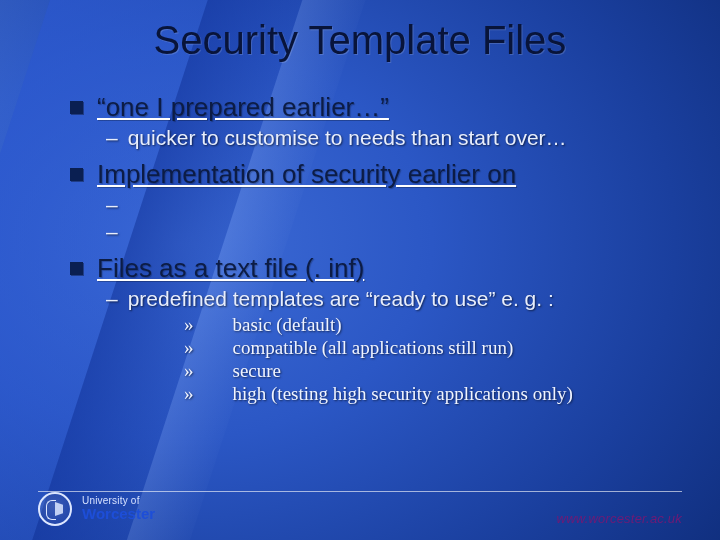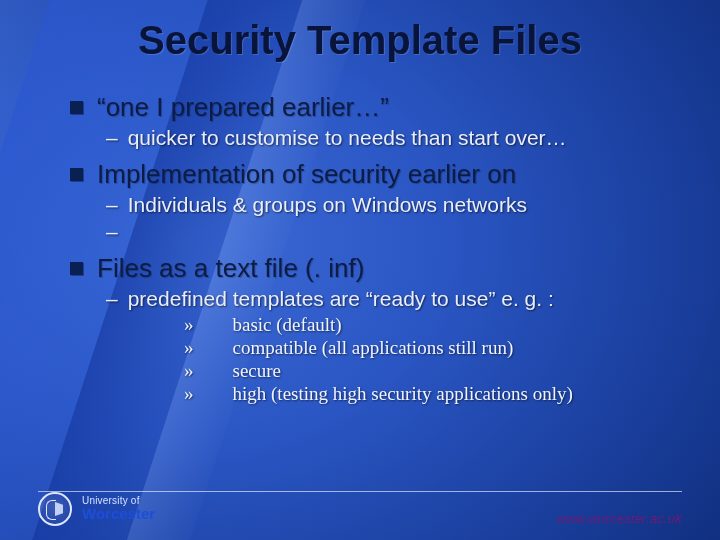--- a/index.html
+++ b/index.html
@@ -27,34 +27,34 @@
 
   .slide { position: relative; width: 100%; height: 100%; }
 
   .title {
     position: absolute;
     top: 18px;
     left: 0;
     width: 100%;
     text-align: center;
     font-size: 40px;
-    font-weight: 700;
+    font-weight: 400;
     color: #08143a;
     text-shadow: 1px 1px 0 rgba(255,255,255,0.15);
   }
 
   .content {
     position: absolute;
     top: 92px;
     left: 70px;
     right: 30px;
   }
 
   .l1 { margin-bottom: 4px; }
-  .l1-row { display: flex; align-items: flex-start; gap: 14px; }
+  .l1-row { display: flex; align-items: flex-start; gap: 14px; text-decoration: underline; }
   .sq {
     width: 13px; height: 13px;
     background: #0a1f52;
     margin-top: 9px;
     flex-shrink: 0;
     box-shadow: 1px 1px 0 rgba(0,0,0,0.35);
   }
   .l1-text {
     font-size: 26px;
     color: #0c1c45;
@@ -179,21 +179,20 @@
     </div>
 
     <div class="l1">
       <div class="l1-row">
         <div class="sq"></div>
         <div class="l1-text">Implementation of security earlier on</div>
       </div>
       <div class="l2">
         <div class="l2-row">
           <div class="dash">–</div>
-          <div class="l2-text">Individuals &amp; groups on Windows networks</div>
         </div>
         <div class="l2-row">
           <div class="dash">–</div>
         </div>
       </div>
     </div>
 
     <div class="l1">
       <div class="l1-row">
         <div class="sq"></div>

